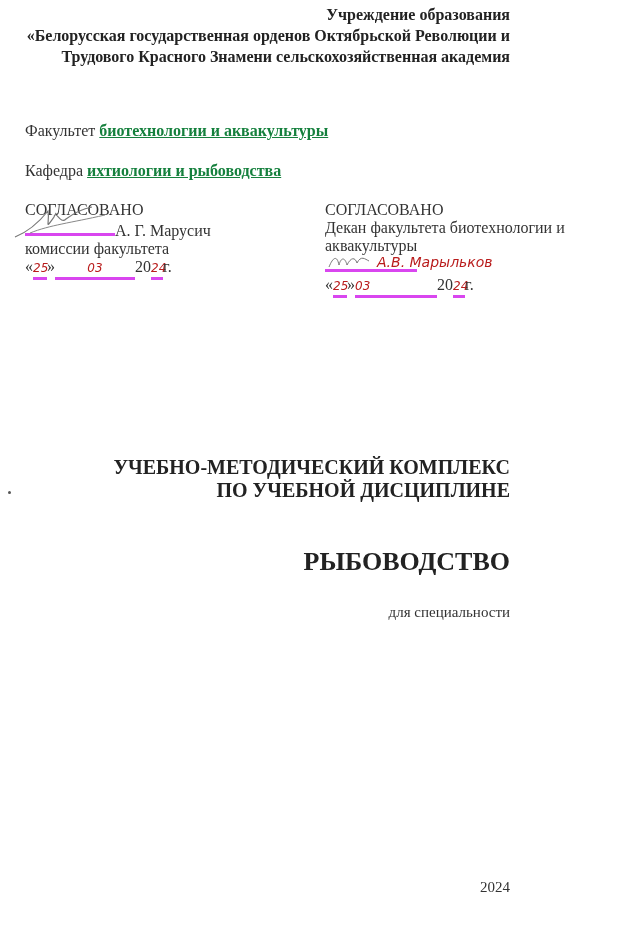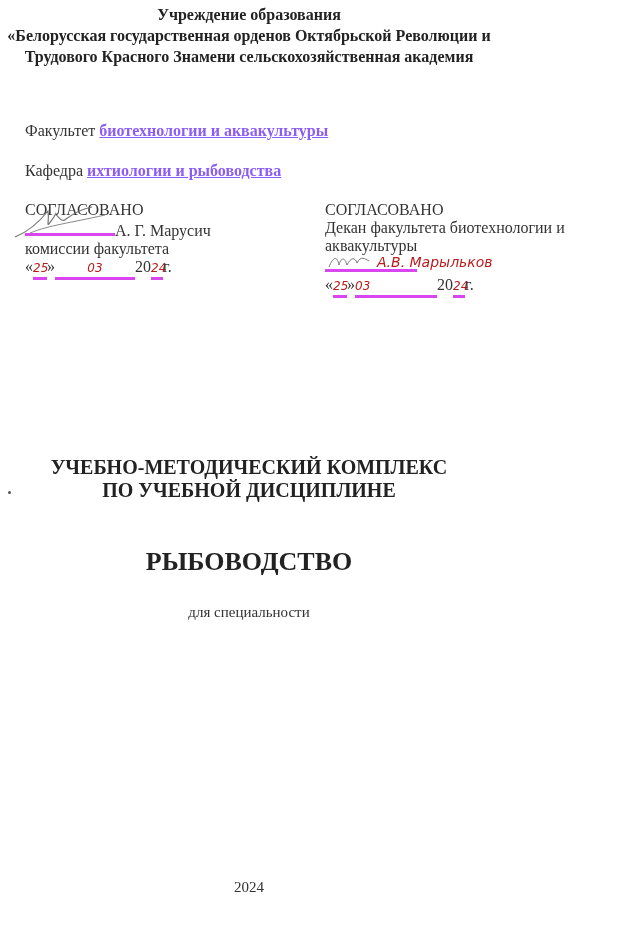--- a/index.html
+++ b/index.html
@@ -1,24 +1,24 @@
 <!DOCTYPE html>
 <html><head>
 <meta charset="utf-8">
 <style>
   html, body { margin:0; padding:0; }
   body {
     width:622px; height:943px; background:#ffffff; position:relative; overflow:hidden;
     font-family:"Liberation Serif", "DejaVu Serif", serif; color:#1f1f1f;
   }
   .abs { position:absolute; }
-  .center { left:2px; width:494px; text-align:center; }
+  .center { left:16px; width:494px; text-align:right; }
   .hdr { font-weight:bold; font-size:16px; line-height:21px; color:#222; }
   .line { font-size:16px; line-height:19px; color:#333; }
-  .bu { font-weight:bold; text-decoration:underline; color:#8b5cf6; }
+  .bu { font-weight:bold; text-decoration:underline; color:#15803d; }
   .appr { font-size:16px; line-height:18px; color:#333; }
   .title { font-weight:bold; font-size:20px; line-height:23px; color:#222; }
   .subj { font-weight:bold; font-size:26px; color:#222; }
   .spec { font-size:15px; line-height:19px; color:#333; }
   .hand { font-family:"DejaVu Sans", sans-serif; font-style:italic; color:#b91c1c; font-size:12px; }
   .uline { display:inline-block; border-bottom:3px solid #d946ef; }
 </style>
 </head>
 <body>
 

